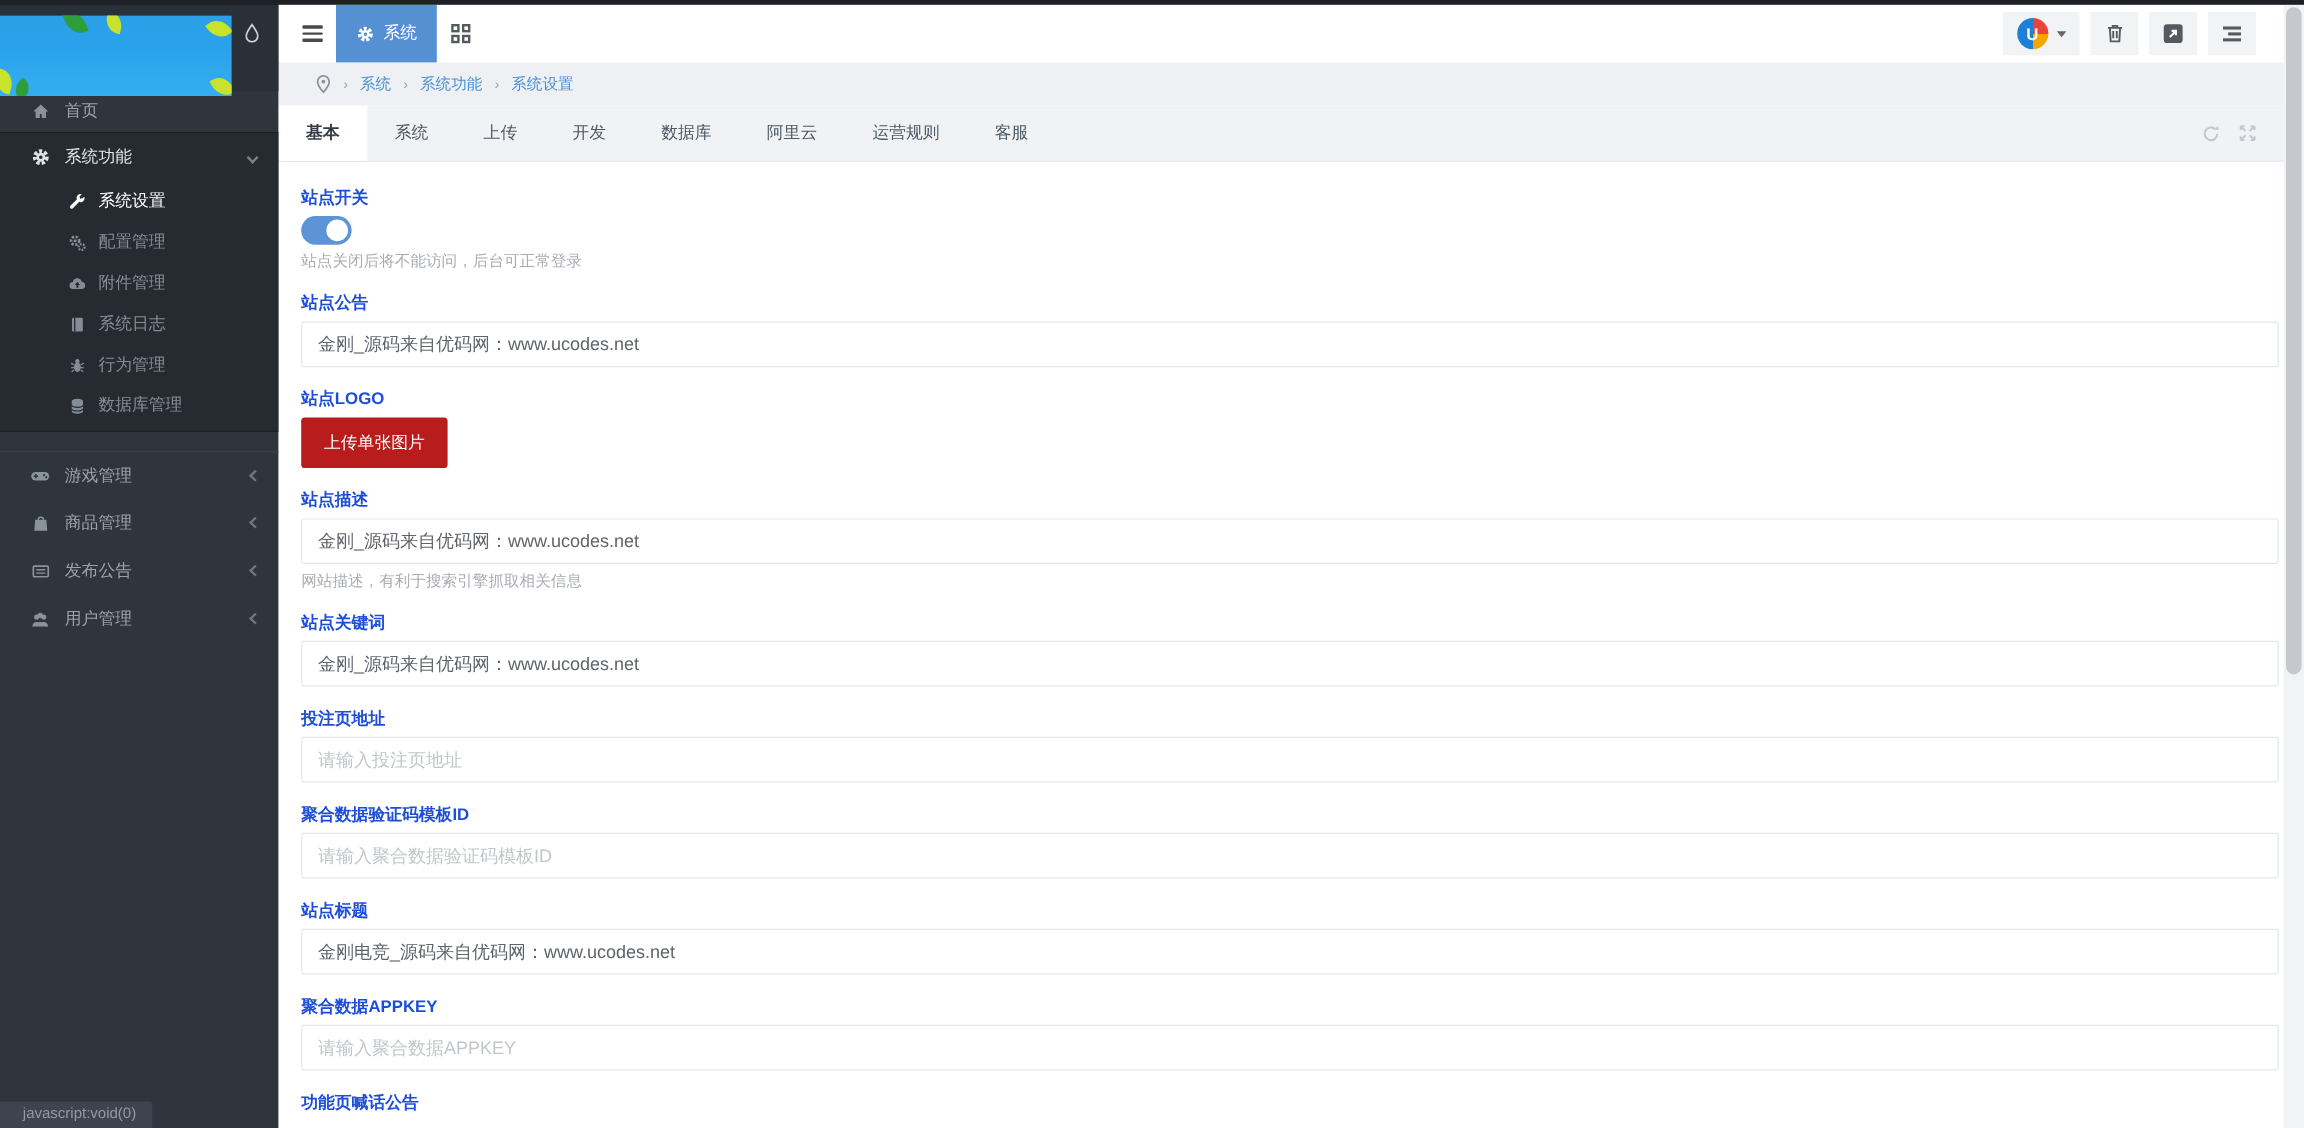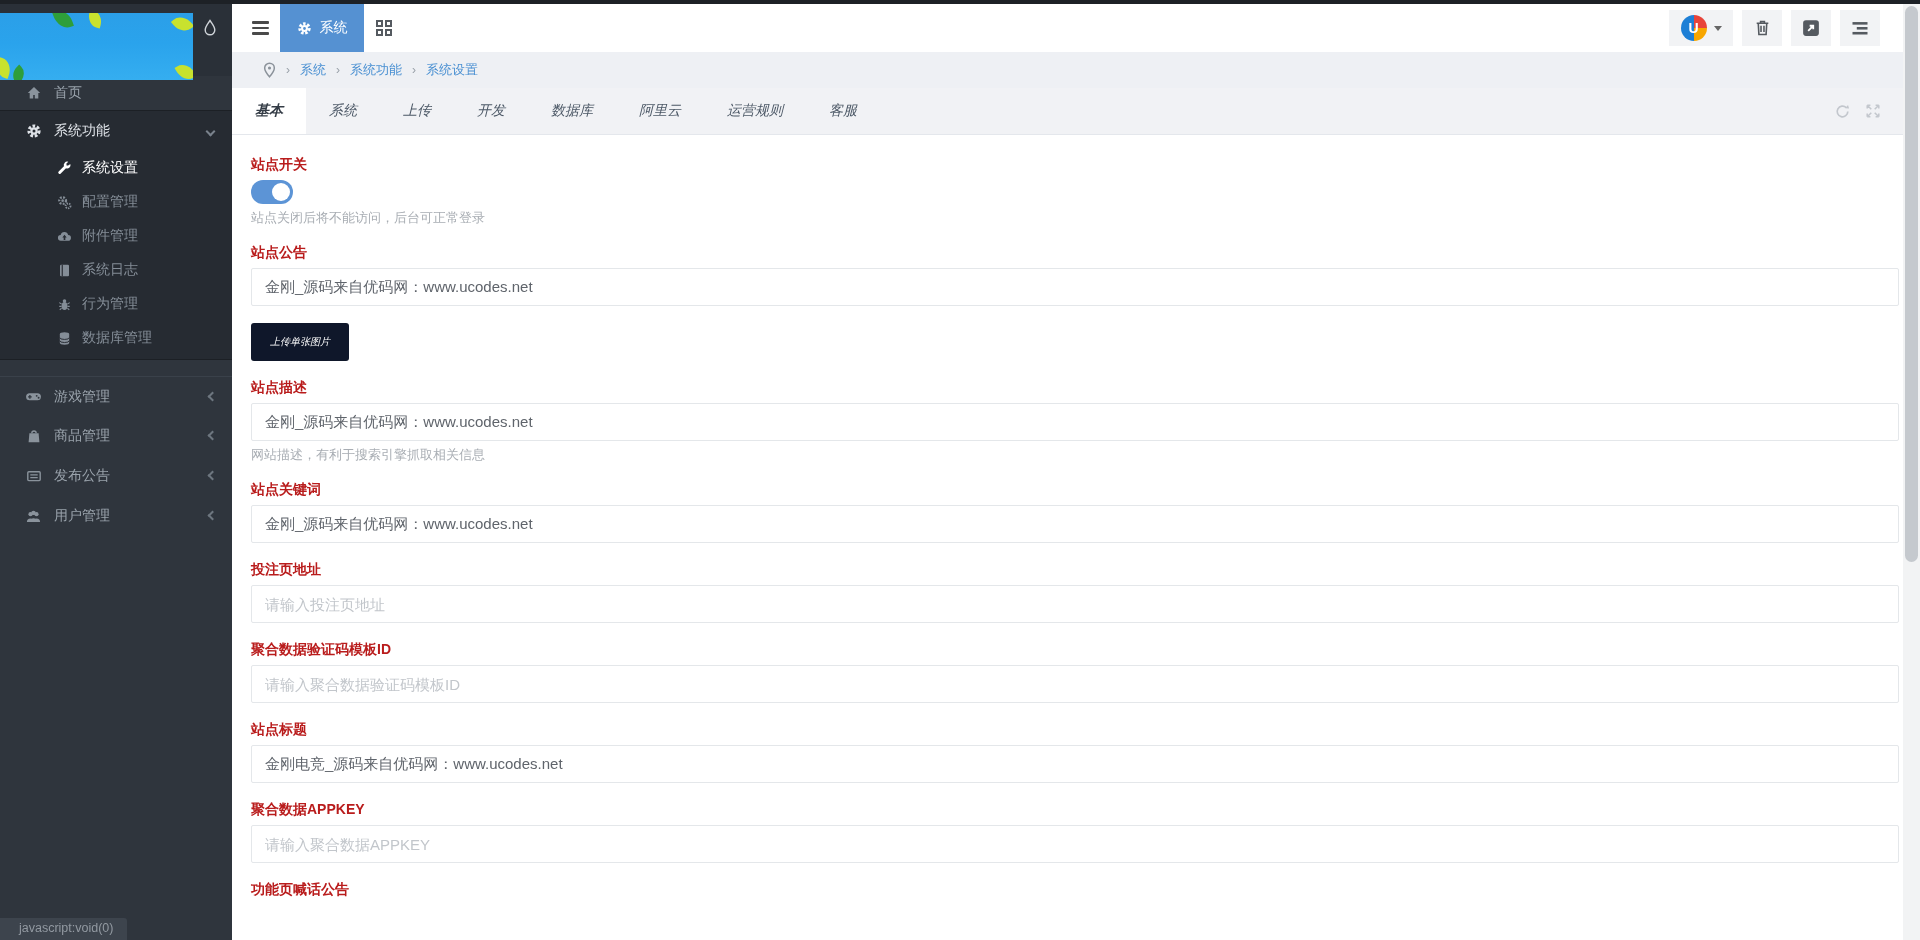--- a/index.html
+++ b/index.html
@@ -50,35 +50,35 @@
   .tb-btn.sq { width:40px; }
   .avatar-btn { width:64px; gap:7px; }
   .avatar { width:26px; height:26px; border-radius:50%; background:conic-gradient(#e8443a 0 25%, #f7a600 25% 50%, #1d7fd6 50% 100%); color:#fff; font-size:14px; font-weight:bold; display:flex; align-items:center; justify-content:center; }
   .caret { width:0; height:0; border-left:4px solid transparent; border-right:4px solid transparent; border-top:5px solid #666; }
 
   .crumbbar { height:36px; background:#eef0f4; display:flex; align-items:center; padding-left:31px; gap:10px; font-size:13px; }
   .crumb-sep { color:#9aa1a9; font-size:12px; }
   .crumb-link { color:#4a90d2; text-decoration:none; cursor:pointer; }
 
   .tabbar { height:47px; background:#f1f2f5; border-bottom:1px solid #e4e7ec; display:flex; align-items:stretch; position:relative; }
-  .tab { padding:0 23px; display:flex; align-items:center; font-size:14px; color:#4c5866; cursor:pointer;font-style:italic; }
+  .tab { padding:0 23px; display:flex; align-items:center; font-size:14px; color:#4c5866; cursor:pointer; }
   .tab.active { background:#fff; color:#343c46; font-weight:bold; }
   .tabbar-icons { position:absolute; right:22px; top:0; height:100%; display:flex; align-items:center; gap:14px; }
 
   .content { height:853px; overflow:hidden; padding:20px 4px 0 19px; }
   .fgroup { margin-bottom:17px; }
-  .flabel { font-size:14px; font-weight:bold; color:#b91c1c; line-height:18px; }
+  .flabel { font-size:14px; font-weight:bold; color:#1d4ed8; line-height:18px; }
   .fctrl { margin-top:7px; }
   .finput { width:100%; height:38px; border:1px solid #e4e7ea; border-radius:2px; padding:0 13px; font-size:15px; color:#5f646b; outline:none; background:#fff; font-family:inherit; }
   .finput::placeholder { color:#c2c6cb; }
   .fhint { margin-top:6px; font-size:13px; color:#a8adb3; line-height:16px; }
   .switch { width:42px; height:24px; border-radius:12px; background:#5c94d6; position:relative; cursor:pointer; }
   .switch .knob { position:absolute; right:3px; top:3px; width:18px; height:18px; border-radius:50%; background:#fff; }
-  .upload-btn { display:inline-block; background:#0f172a; color:#fff; font-size:10px; border:none; border-radius:3px;
-    padding:12px 19px; cursor:pointer; font-family:inherit;font-style:italic; }
+  .upload-btn { display:inline-block; background:#b91c1c; color:#fff; font-size:14px; border:none; border-radius:3px;
+    padding:12px 19px; cursor:pointer; font-family:inherit; }
 
   
   .scrollbar { position:absolute; right:0; top:4px; width:17px; height:936px; background:#f2f3f4; z-index:25; }
   .scroll-thumb { position:absolute; left:2px; top:2px; width:13px; height:556px; background:#c5c9ce; border-radius:7px; }
 
   svg { display:block; }
 </style>
 </head>
 <body>
 
@@ -333,20 +333,21 @@
       </div>
       <div class="fhint">站点关闭后将不能访问，后台可正常登录</div>
     </div>
 
     <div class="fgroup">
       <div class="flabel">站点公告</div>
       <div class="fctrl"><input class="finput" value="金刚_源码来自优码网：www.ucodes.net" style=""></div>
     </div>
 
     <div class="fgroup">
+      <div class="flabel">站点LOGO</div>
       <div class="fctrl">
         <button class="upload-btn">上传单张图片</button>
       </div>
     </div>
 
     <div class="fgroup">
       <div class="flabel">站点描述</div>
       <div class="fctrl"><input class="finput" value="金刚_源码来自优码网：www.ucodes.net" style=""></div>
       <div class="fhint">网站描述，有利于搜索引擎抓取相关信息</div>
     </div>

